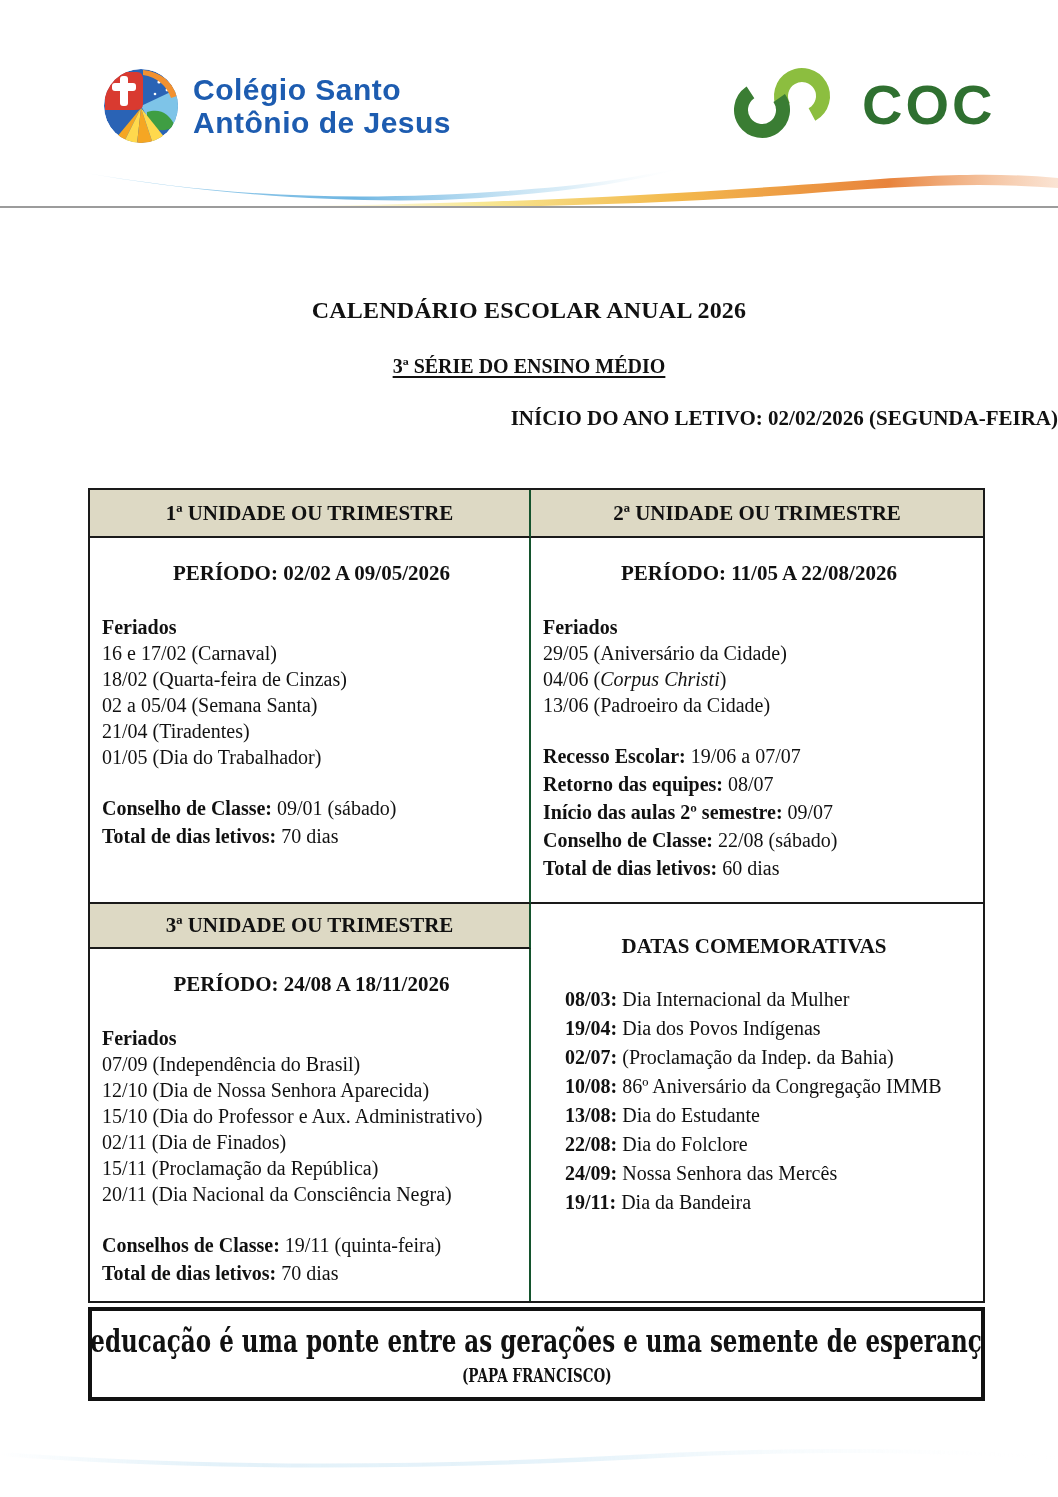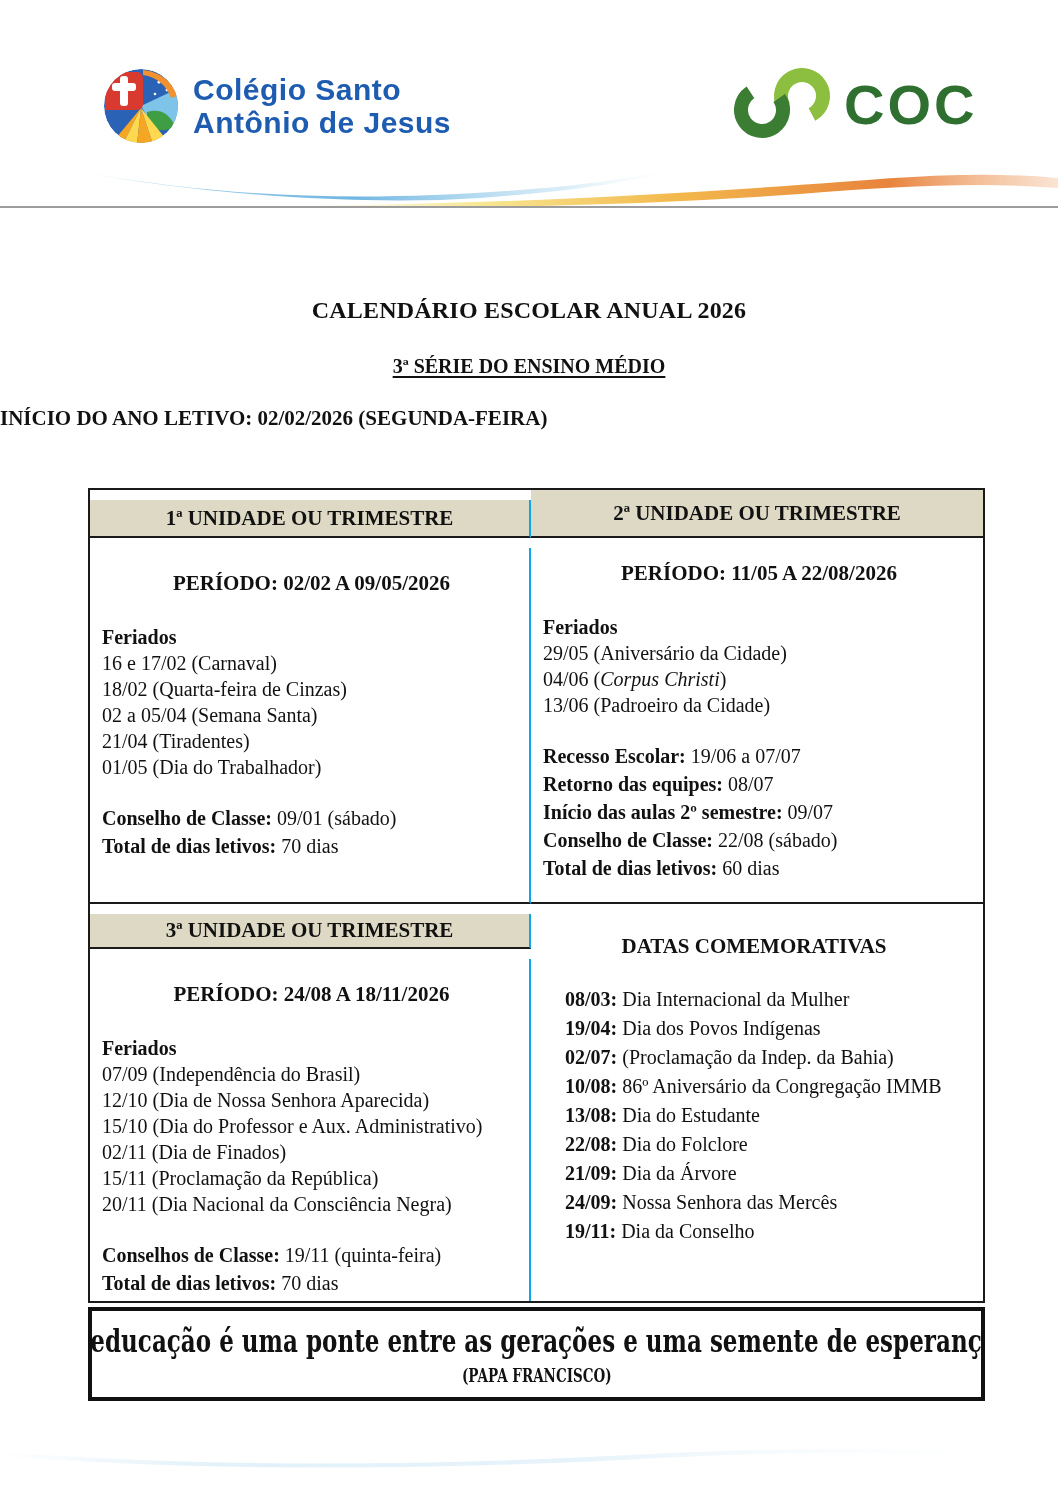--- a/index.html
+++ b/index.html
@@ -6,49 +6,49 @@
   .page{
     position:relative;width:1058px;height:1497px;background:#ffffff;overflow:hidden;
     font-family:"Liberation Serif", serif;color:#111;
   }
   
   .school-brand{position:absolute;left:103px;top:68px;display:flex;align-items:center;gap:14px;}
   .school-name{
     font-family:"Liberation Sans", sans-serif;font-weight:bold;
     color:#1d5cb0;font-size:30px;line-height:33px;letter-spacing:.5px;
   }
-  .coc-brand{position:absolute;left:726px;top:64px;display:flex;align-items:center;}
+  .coc-brand{position:absolute;left:726px;top:64px;display:flex;align-items:center;gap:18px;}
   .coc-word{
     font-family:"Liberation Sans", sans-serif;font-weight:bold;color:#2f7030;
     font-size:56px;letter-spacing:3px;line-height:1;
   }
   
   .swoosh-top{position:absolute;left:0;top:158px;width:1058px;height:52px;}
   .grey-rule{position:absolute;left:0;top:206px;width:1058px;height:2px;background:#9c9c9c;}
   .swoosh-bottom{position:absolute;left:0;top:1440px;width:1058px;height:34px;opacity:.55;}
   
   .doc-title{position:absolute;left:0;top:297px;width:100%;text-align:center;
     font-size:24px;font-weight:bold;letter-spacing:.2px;}
   .doc-grade{position:absolute;left:0;top:355px;width:100%;text-align:center;
     font-size:20px;font-weight:bold;text-decoration:underline;text-underline-offset:3px;}
-  .doc-start{position:absolute;left:0;top:406px;width:100%;text-align:left;
+  .doc-start{position:absolute;left:0;top:406px;width:100%;text-align:right;
     font-size:21px;font-weight:bold;}
   
   .cal-table{
     position:absolute;left:88px;top:488px;width:897px;height:815px;box-sizing:border-box;
     border:2px solid #1a1a1a;display:grid;
     grid-template-columns:441px 1fr;grid-template-rows:48px 366px 45px 1fr;
     background:#fff;
   }
   .cell{box-sizing:border-box;}
   .hdr{
     background:#ddd9c4;display:flex;align-items:center;justify-content:center;
     font-weight:bold;font-size:21px;
   }
-  .b-r{border-right:2px solid #0ea5e9;margin-top:10px;}
+  .b-r{border-right:2px solid #14532d;}
   .b-b{border-bottom:2px solid #1a1a1a;}
   .body-cell{padding:0 8px 0 12px;font-size:20px;line-height:26px;}
   .period{text-align:center;font-weight:bold;font-size:21px;margin:22px 0 28px 0;}
   .feriados-label{font-weight:bold;}
   .gap{height:24px;}
   .info-line{line-height:28px;}
   .datas-cell{padding:0 6px 0 0;}
   .datas-title{text-align:center;font-weight:bold;font-size:21px;margin-top:30px;}
   .datas-list{margin-top:26px;padding-left:34px;font-size:20px;line-height:29px;}
   
@@ -178,23 +178,22 @@
 
     <div class="cell datas-cell" style="grid-column:2;grid-row:3 / span 2;">
       <div class="datas-title">DATAS COMEMORATIVAS</div>
       <div class="datas-list">
         <div><strong>08/03:</strong><span> Dia Internacional da Mulher</span></div>
         <div><strong>19/04:</strong><span> Dia dos Povos Indígenas</span></div>
         <div><strong>02/07:</strong><span> (Proclamação da Indep. da Bahia)</span></div>
         <div><strong>10/08:</strong><span> 86º Aniversário da Congregação IMMB</span></div>
         <div><strong>13/08:</strong><span> Dia do Estudante</span></div>
         <div><strong>22/08:</strong><span> Dia do Folclore</span></div>
-        <div><strong>21/09:</strong><span> Dia da Árvore</span></div>
         <div><strong>24/09:</strong><span> Nossa Senhora das Mercês</span></div>
-        <div><strong>19/11:</strong><span> Dia da Conselho</span></div>
+        <div><strong>19/11:</strong><span> Dia da Bandeira</span></div>
       </div>
     </div>
 
     <div class="cell body-cell b-r" style="grid-column:1;grid-row:4;">
       <div class="period">PERÍODO: 24/08 A 18/11/2026</div>
       <div class="feriados-label">Feriados</div>
       <div>07/09 (Independência do Brasil)</div>
       <div>12/10 (Dia de Nossa Senhora Aparecida)</div>
       <div>15/10 (Dia do Professor e Aux. Administrativo)</div>
       <div>02/11 (Dia de Finados)</div>

